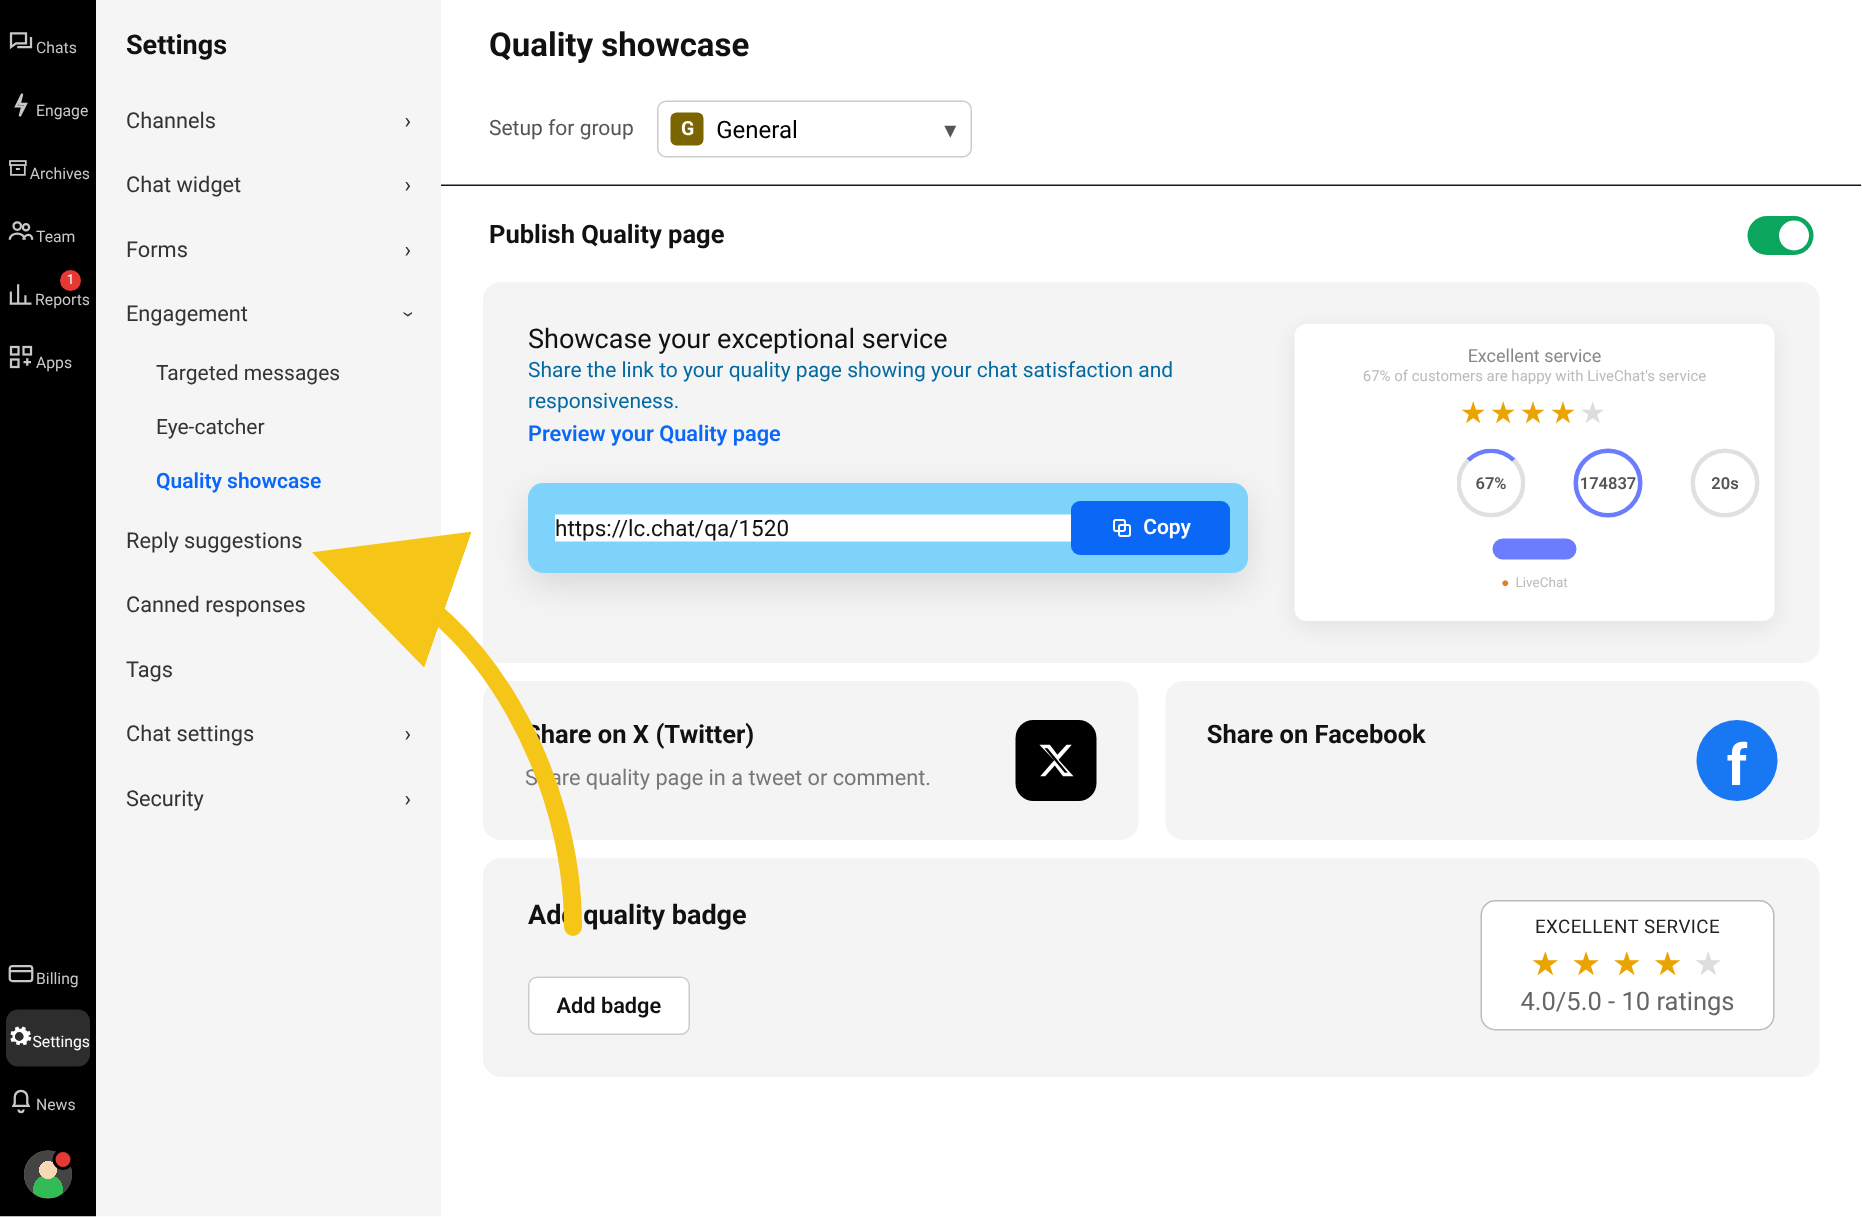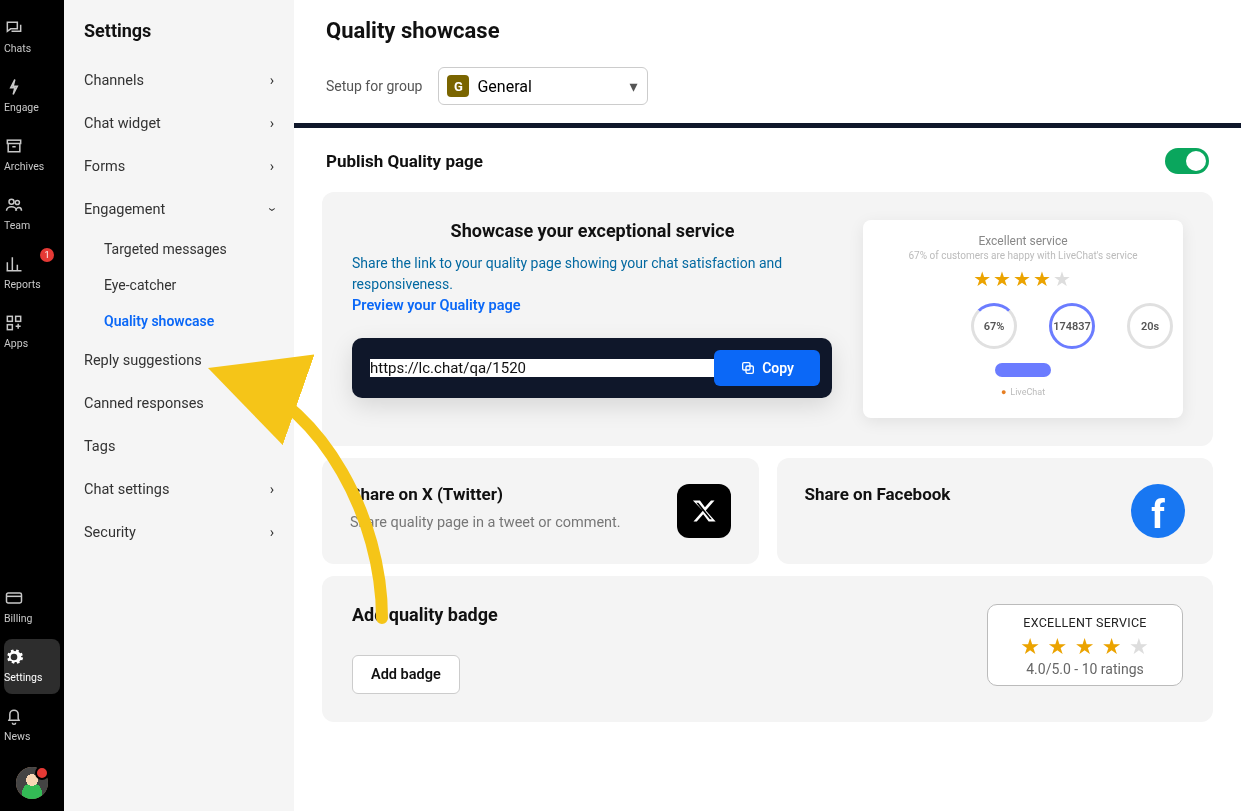--- a/index.html
+++ b/index.html
@@ -1,58 +1,58 @@
 <!DOCTYPE html>
 <html><head>
 <meta charset="utf-8">
 <style>
   * { box-sizing: border-box; margin: 0; padding: 0; font-family: -apple-system, BlinkMacSystemFont, "Segoe UI", Roboto, sans-serif; }
   body { display: flex; width: 1241px; height: 811px; overflow: hidden; background: #fff; }
 
   
   .rail { width: 64px; background: #000; display: flex; flex-direction: column; align-items: center; padding-top: 8px; color: #c8c8c8; }
-  .rail-item { width: 56px; display: flex; flex-direction: column; align-items: flex-start; padding: 8px 0 10px; cursor: pointer; position: relative; border-radius: 8px; margin: 2px 0;}
+  .rail-item { width: 56px; display: flex; align-items: flex-end; padding: 8px 0 10px; cursor: pointer; position: relative; border-radius: 8px; margin: 2px 0;}
   .rail-item.active { background: #2d2d2d; color:#fff;}
   .rail-item span.label { font-size: 10.5px; margin-top: 4px; }
   .rail-spacer { flex: 1; }
   .badge { position: absolute; top: 2px; right: 6px; background: #e53935; color: #fff; font-size: 9px; min-width: 14px; height: 14px; border-radius: 7px; display: flex; align-items: center; justify-content: center; padding: 0 3px;}
   .rail svg { width: 20px; height: 20px; }
   .avatar { width: 32px; height: 32px; border-radius: 50%; background: linear-gradient(135deg,#c97,#864); margin: 12px 0; position: relative; display:flex;align-items:center;justify-content:center;}
   .avatar::after{content:"";width:10px;height:10px;background:#e53935;border-radius:50%;position:absolute;top:-1px;right:-1px;border:2px solid #000;}
   .avatar-inner{width:32px;height:32px;border-radius:50%;background:radial-gradient(circle at 16px 13px,#f8d7b5 0 6px,transparent 6px),radial-gradient(circle at 16px 26px,#3b5 0 10px,transparent 10px),#444;}
 
   
   .sidebar { width: 230px; background: #f5f5f5; padding: 16px 0; overflow-y: auto; }
   .sidebar h1 { font-size: 18px; font-weight: 700; padding: 4px 20px 18px; color:#111;}
   .menu-item { display: flex; align-items: center; justify-content: space-between; padding: 13px 20px; font-size: 14.5px; color: #333; cursor: pointer; }
   .menu-sub { padding: 10px 20px 10px 40px; font-size: 14px; color: #333; cursor: pointer; }
   .menu-sub.active { color: #0b68f7; font-weight: 600; }
   .chev { color:#333; }
 
   
   .main { flex: 1; overflow-y: auto; padding: 18px 0 40px; }
   .main h2 { font-size: 22px; font-weight: 700; padding: 0 32px 24px; color:#111;}
-  .setup-row { display: flex; align-items: center; gap: 16px; padding: 0 32px 18px; border-bottom:5px solid #0f172a;}
+  .setup-row { display: flex; align-items: center; gap: 16px; padding: 0 32px 18px; border-bottom:1px solid #0f172a;}
   .setup-row label { font-size: 14px; color: #555; }
   .group-select { display: flex; align-items: center; gap: 8px; border: 1px solid #ccc; border-radius: 6px; padding: 7px 32px 7px 8px; position: relative; cursor:pointer; min-width:210px;}
   .gbadge { width: 22px; height: 22px; background: #7a6500; color: #fff; font-weight: 700; border-radius: 4px; display: flex; align-items: center; justify-content: center; font-size: 13px;}
   .group-select .caret { position: absolute; right: 10px; color:#555;}
 
   .topbar { display:flex; align-items:center; justify-content:space-between; padding: 20px 32px 6px;}
   .topbar h3 { font-size: 17px; font-weight: 700; color:#111;}
   .toggle { width: 44px; height: 26px; background: #0aa65d; border-radius: 13px; position: relative; cursor:pointer;}
   .toggle::after { content: ""; width: 20px; height: 20px; background: #fff; border-radius: 50%; position: absolute; top: 3px; right: 3px; }
 
   .card { background: #f4f4f4; border-radius: 12px; margin: 12px 28px; padding: 28px 30px; }
   .showcase-card{display:flex;gap:30px;align-items:flex-start;}
   .showcase-left{flex:1;}
-  .showcase-left h4 { font-size: 18px; font-weight: 700; margin-bottom: 12px;color:#111;text-align:center;}
+  .showcase-left h4 { font-size: 18px; font-weight: 400; color:#111;}
   .showcase-left p { font-size: 14px; color: #0369a1; line-height: 1.5; }
   .link { color: #0b68f7; font-weight:600; cursor:pointer; font-size:14.5px;}
-  .urlrow { margin-top: 24px; background: #0f172a; border-radius: 10px; padding: 12px 12px 12px 18px; display: flex; align-items: center; justify-content: space-between; box-shadow: 0 8px 24px rgba(0,0,0,0.12); max-width:480px;}
+  .urlrow { margin-top: 24px; background: #7dd3fc; border-radius: 10px; padding: 12px 12px 12px 18px; display: flex; align-items: center; justify-content: space-between; box-shadow: 0 8px 24px rgba(0,0,0,0.12); max-width:480px;}
   .urlrow input { border: none; font-size: 15px; outline: none; flex:1; color:#111;}
   .copybtn { background: #0b68f7; color: #fff; border: none; border-radius: 6px; padding: 10px 26px; font-size: 14px; font-weight: 600; display: flex; align-items: center; gap: 6px; cursor:pointer;}
   .preview-img { width: 320px; height: 198px; background: #fff; border-radius: 8px; box-shadow: 0 4px 16px rgba(0,0,0,0.08); padding: 14px 10px 8px; font-size:10px; color:#bbb; text-align:center;}
   .preview-img .ptitle{color:#888; font-size:12px; margin-bottom:2px;}
   .pstars{color:#eba300;font-size:20px;letter-spacing:2px;margin:6px 0 12px;}
   .pcircles{display:flex;justify-content:flex-end;gap:32px;margin-bottom:14px;}
   .pc{width:46px;height:46px;border:3px solid #e0e0e0;border-top-color:#6b7cff;border-radius:50%;display:flex;align-items:center;justify-content:center;font-size:11px;color:#555;font-weight:600;}
   .pc.full{border-color:#6b7cff;}
   .pbtn{width:56px;height:14px;background:#6b7cff;border-radius:7px;margin:0 auto 10px;}
   .pfoot{font-size:9px;color:#bbb;display:flex;justify-content:center;gap:4px;align-items:center;}
@@ -68,21 +68,21 @@
 
   .badge-card{display:flex;gap:24px;align-items:flex-start;justify-content:space-between;}
   .badge-card .left{flex:1;}
   .badge-card h4 { font-size: 18px; font-weight: 700; margin-bottom: 12px; color:#111;}
   .badge-card p { font-size: 14.5px; color: #555; line-height: 1.55; }
   .addbtn { background: #fff; border: 1px solid #ccc; border-radius: 6px; padding: 10px 18px; font-size: 14.5px; font-weight: 600; margin-top: 18px; cursor:pointer; color:#111;}
   .qbadge { width: 196px; border: 1px solid #bbb; border-radius: 10px; overflow:hidden; background:#fff; text-align:center; font-size:12px;}
   .qbadge .qh{padding:10px 8px 2px;font-size:12.5px;letter-spacing:0.3px;color:#222;}
   .qbadge .qstars{color:#eba300;font-size:22px;letter-spacing:1px;padding:2px 0;}
   .qbadge .qstars .grey{color:#ddd;}
-  .qbadge .qr{color:#666;font-size:14px;padding-bottom:8px;}
+  .qbadge .qr{color:#666;font-size:17px;padding-bottom:8px;}
   .qbadge .qf{background:#444;color:#fff;font-size:10.5px;padding:6px 8px;display:flex;justify-content:space-between;}
 
   
   .annot{position:absolute;left:232px;top:368px;pointer-events:none;}
   .annot svg{overflow:visible;}
 </style>
 </head>
 <body>
 
 <nav class="rail">

